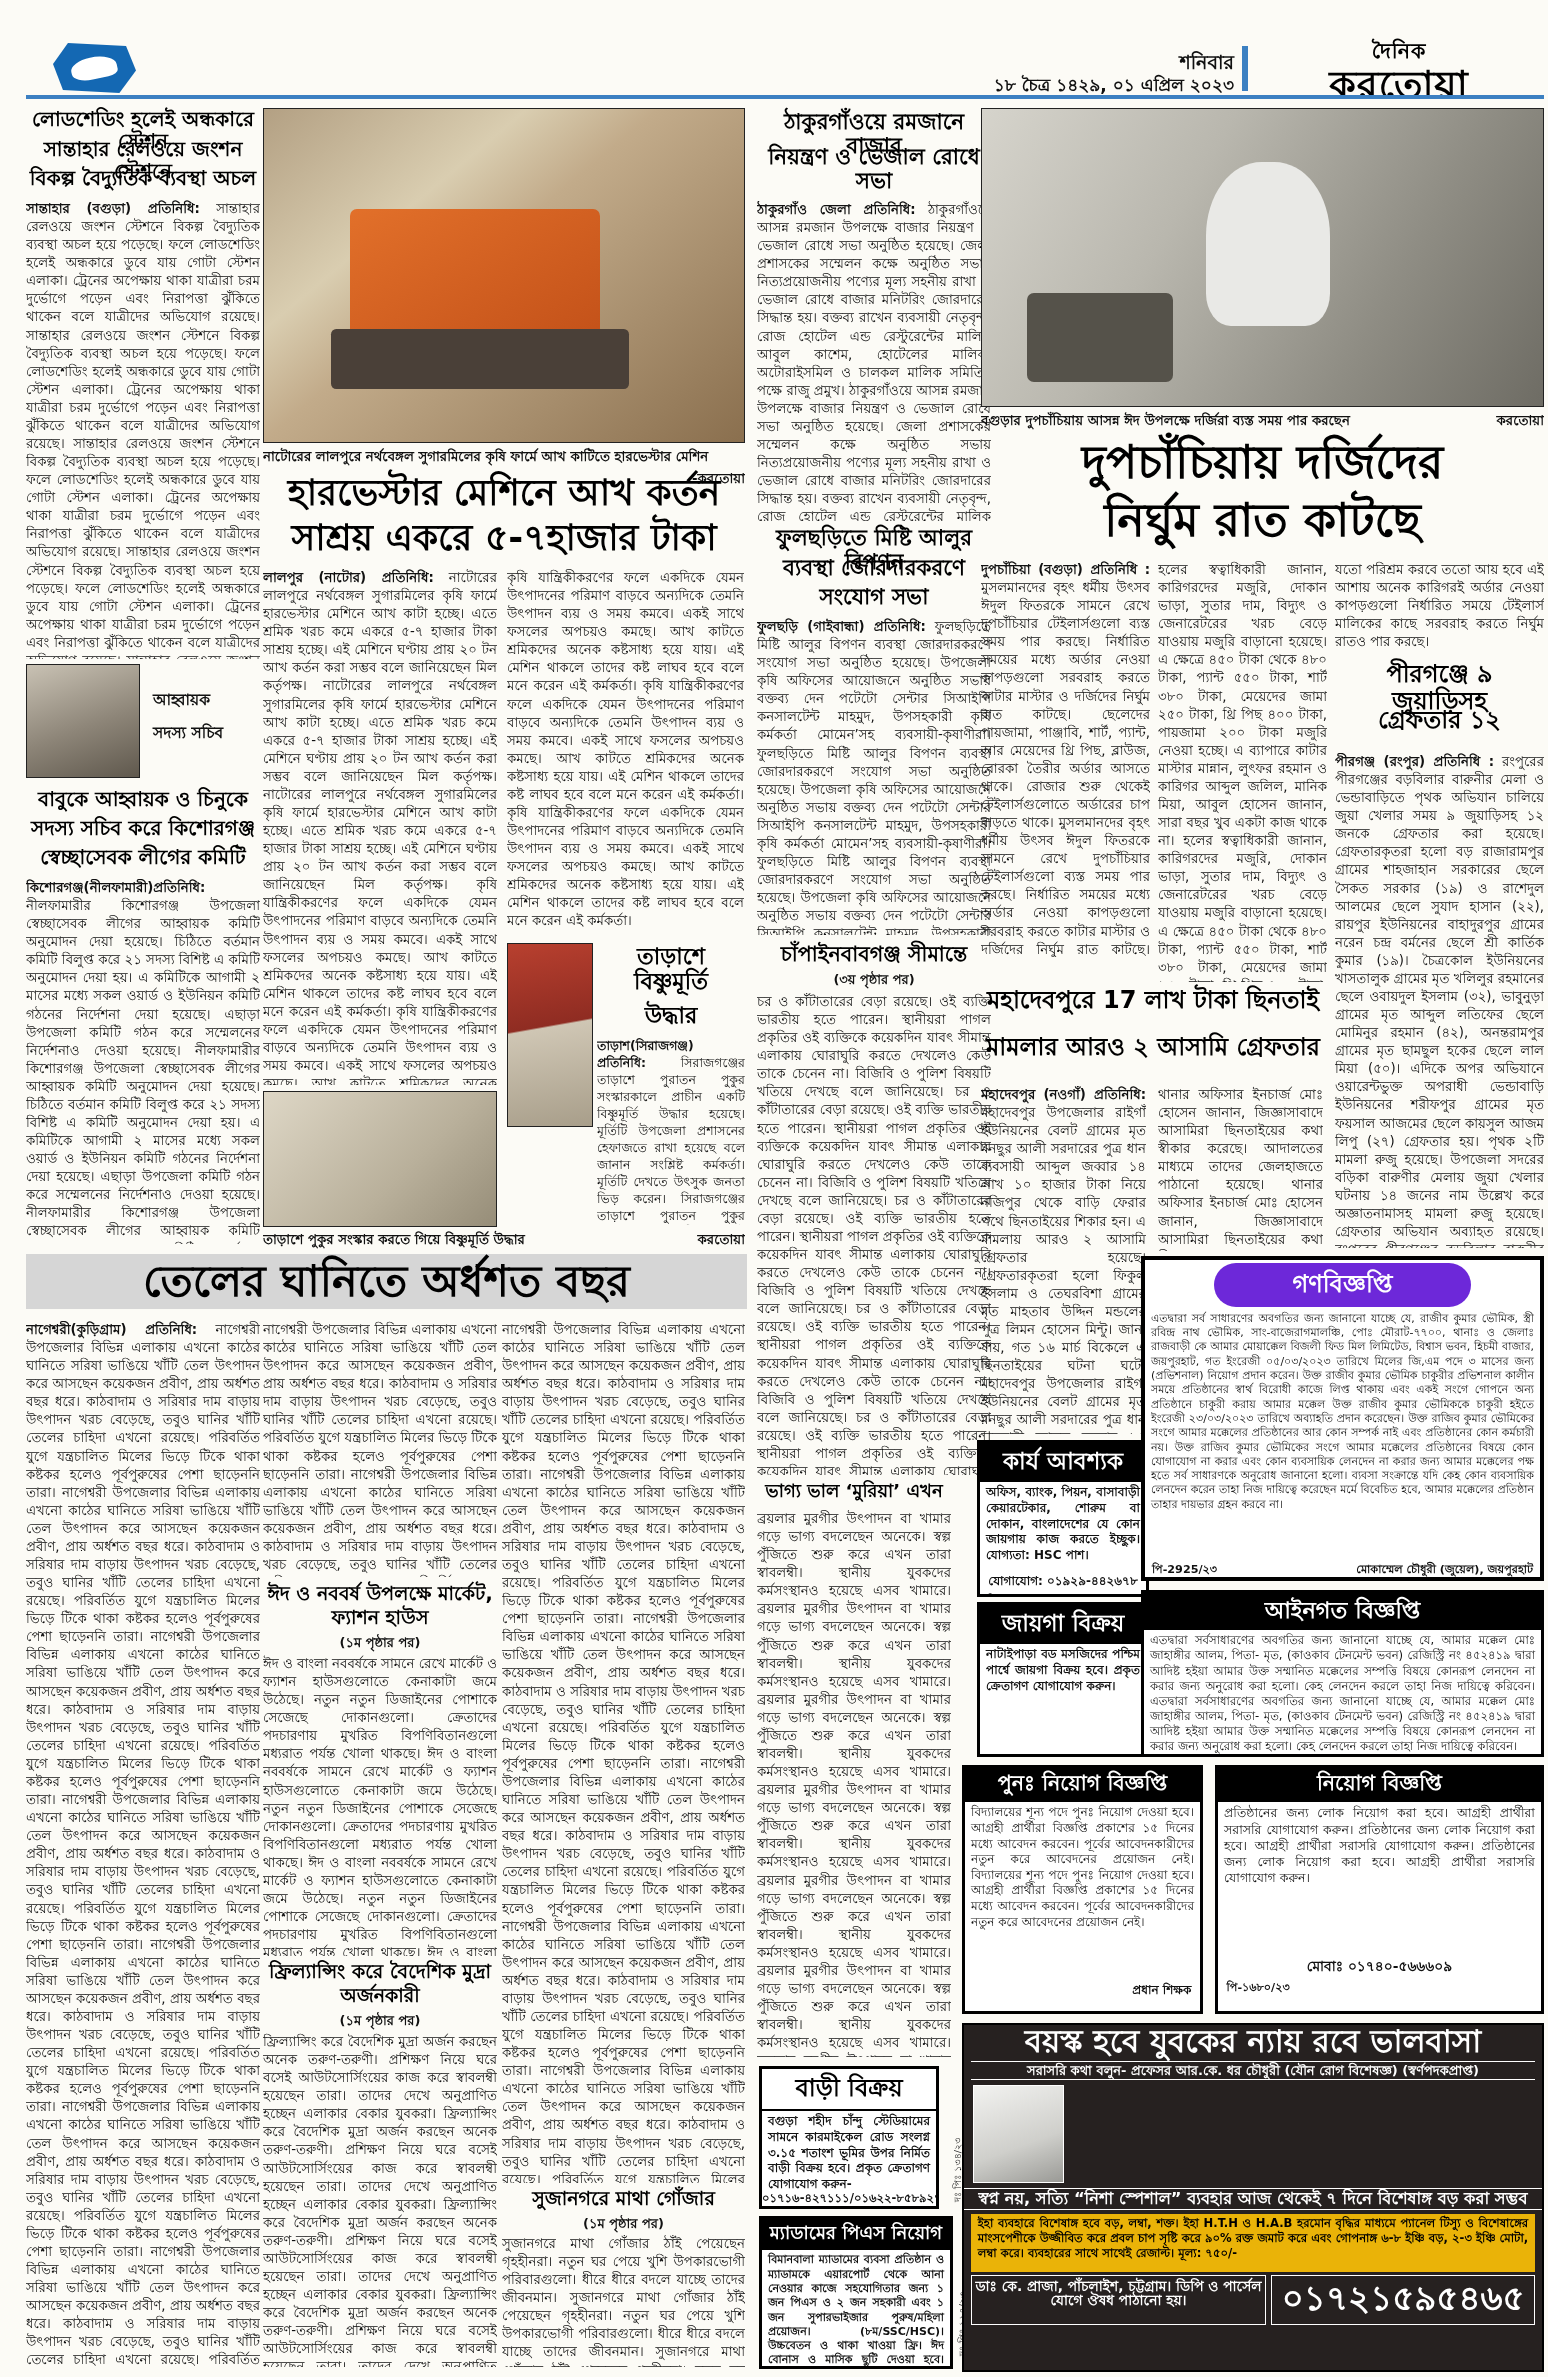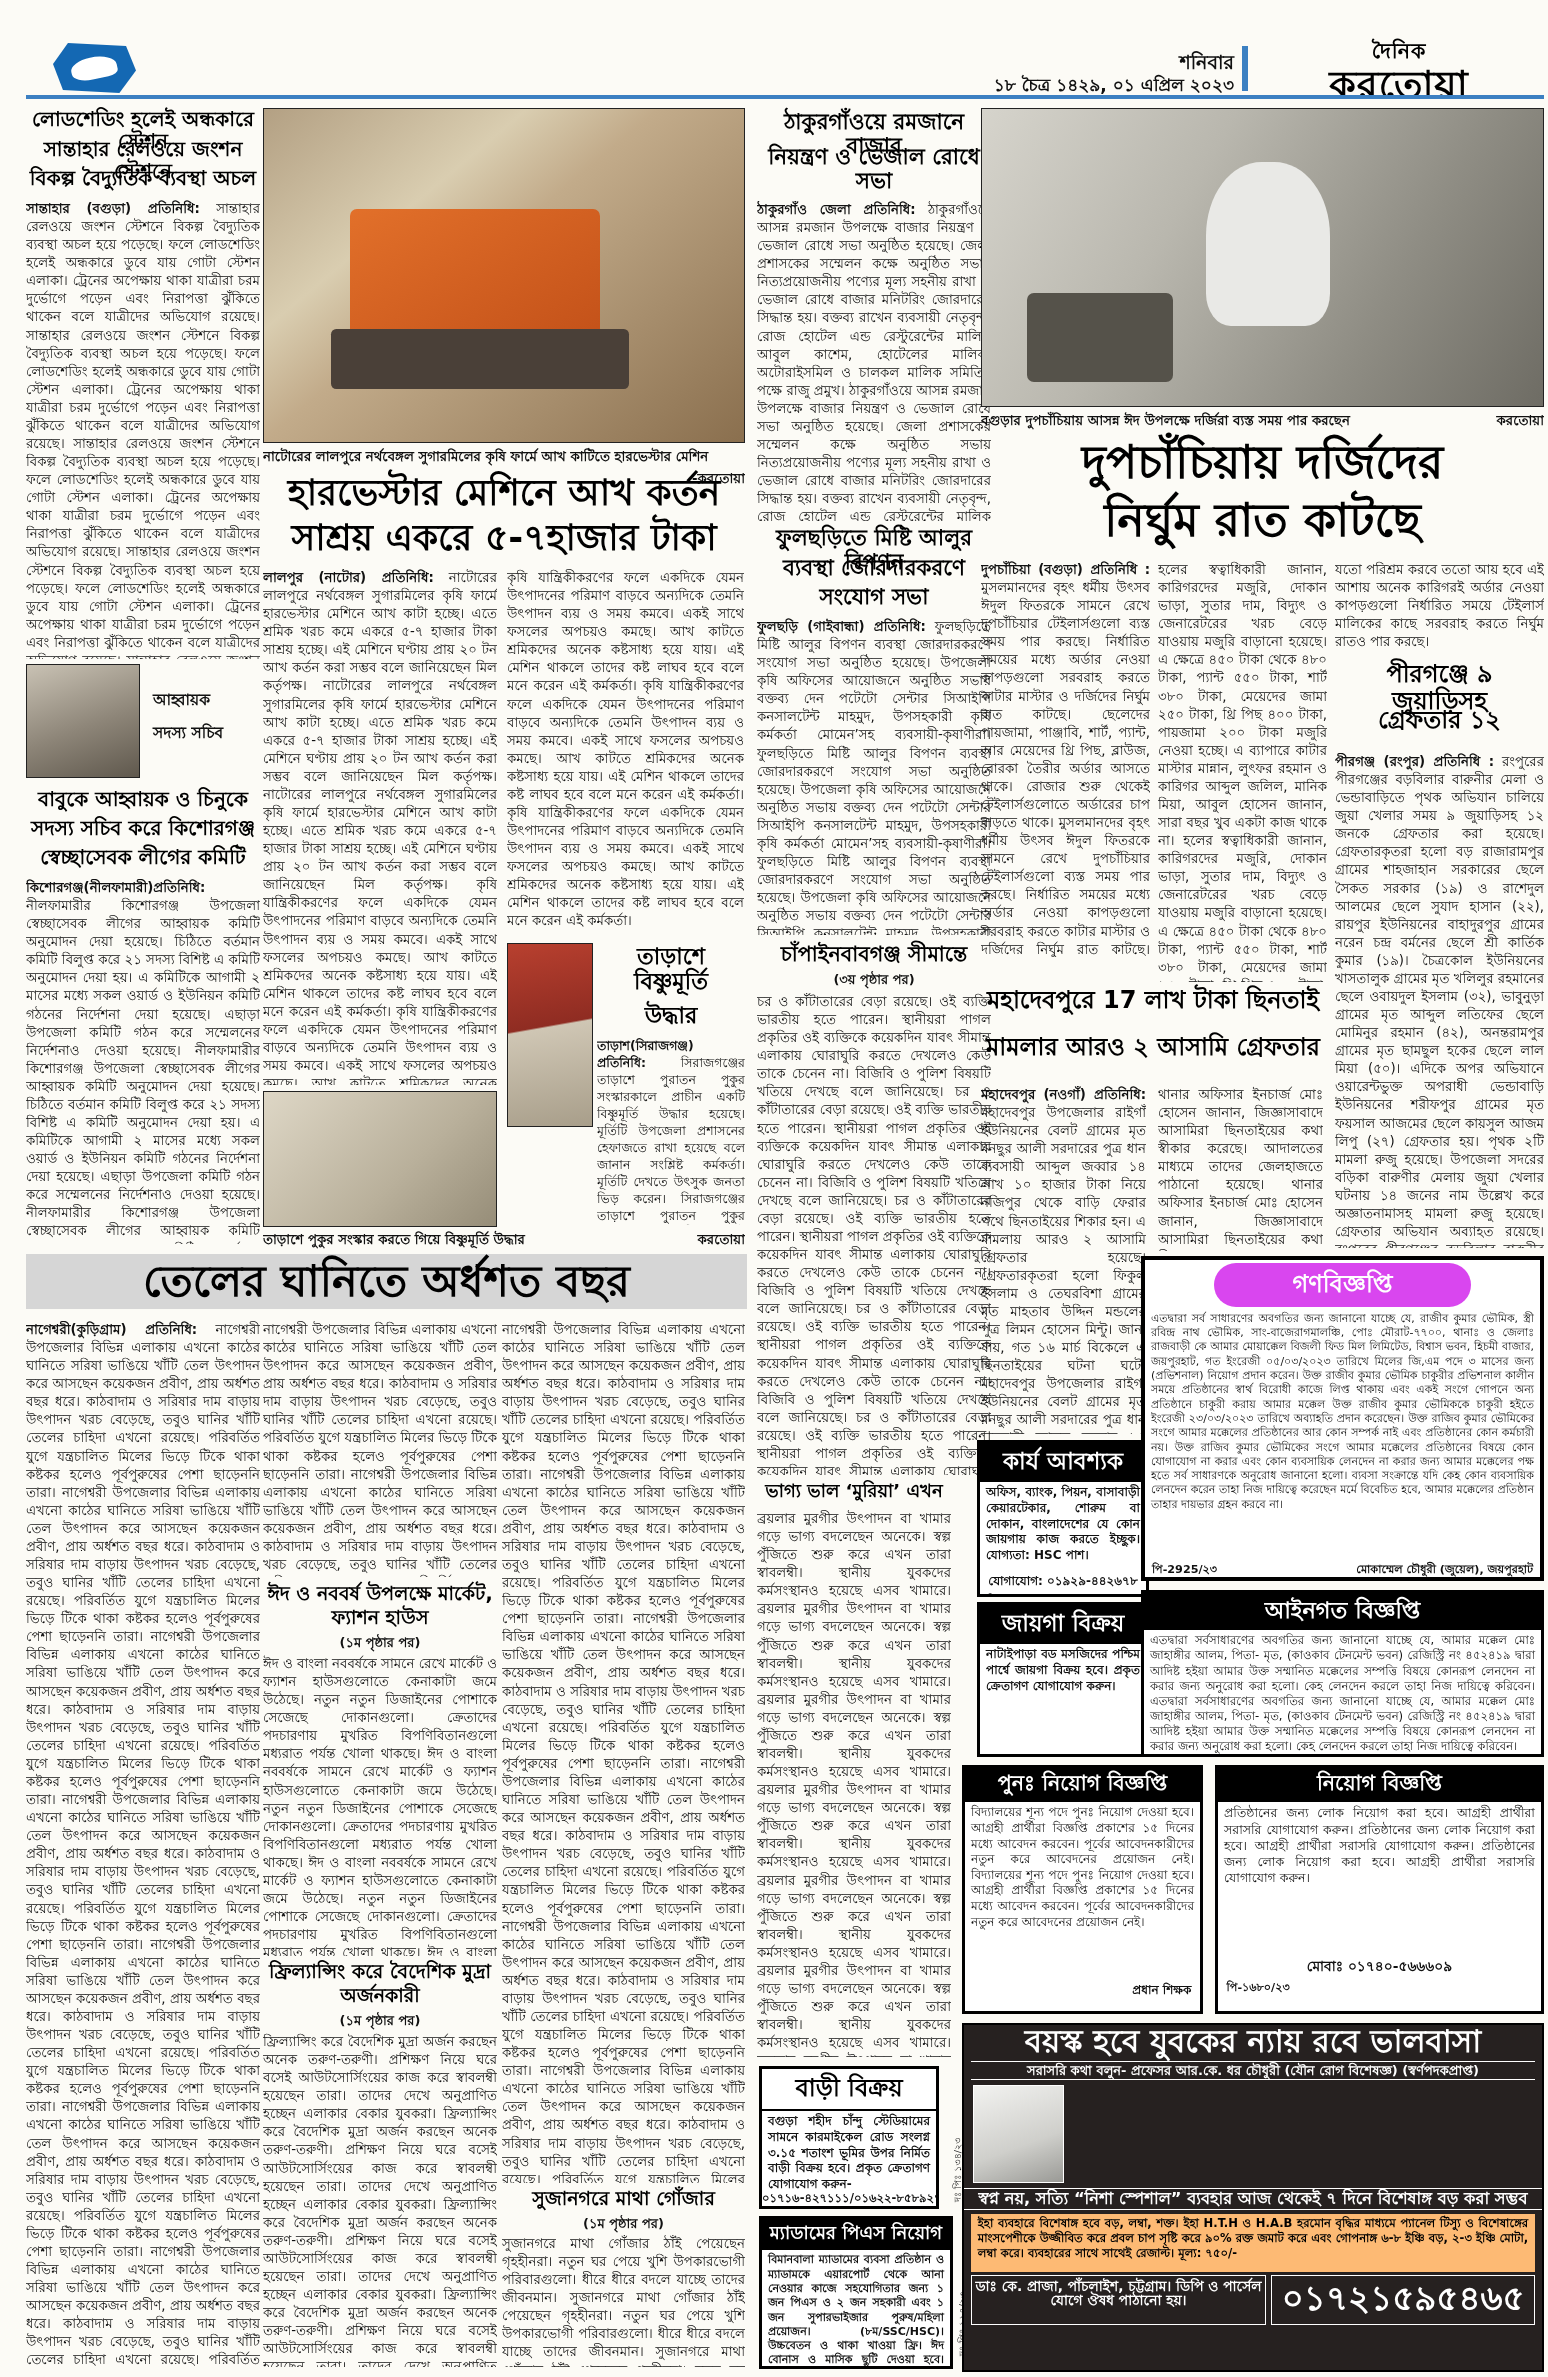--- a/index.html
+++ b/index.html
@@ -12,26 +12,26 @@
   .byline{font-weight:bold;}
   .cap{font-size:13.3px;font-weight:bold;overflow:hidden;white-space:nowrap;}
   .cap .credit{float:right;font-weight:bold;}
   .photo{background:#b9b2a6;border:1.7px solid #222;overflow:hidden;}
   .subhead{font-weight:bold;text-align:center;line-height:1.15;color:#000;}
   .contnote{font-weight:bold;text-align:center;font-size:13px;}
   .rule{background:#3c80c2;}
   .adbox{border:3.4px solid #000;background:#fff;overflow:hidden;}
   .adtitle{background:#000;color:#fff;font-weight:bold;text-align:center;overflow:hidden;}
   .adbody{font-size:11.6px;line-height:1.3;text-align:justify;padding:3.4px 6px;overflow:hidden;}
-  .pill{display:block;margin:3.4px auto 1.7px auto;background:#d946ef;color:#fff;font-weight:bold;
+  .pill{display:block;margin:3.4px auto 1.7px auto;background:#6d28d9;color:#fff;font-weight:bold;
         font-size:24px;text-align:center;border-radius:22.4px;width:65%;padding:1.7px 0;}
   .coderow{display:flex;justify-content:space-between;font-size:11.2px;font-weight:bold;padding:0 6.9px 3.4px 6.9px;}
   .bigad{background:#262120;color:#fff;border:2.6px solid #000;}
   .bigad .bh{font-weight:bold;text-align:center;line-height:1.05;}
-  .whitebox{background:#fdba74;color:#000;font-weight:bold;}
+  .whitebox{background:#eab308;color:#000;font-weight:bold;}
   .vcode{writing-mode:vertical-rl;transform:rotate(180deg);font-size:9.5px;color:#222;}
   .masthead{font-weight:bold;letter-spacing:0.9px;text-align:center;color:#000;}
   .logo{background:#1468b3;clip-path:polygon(18% 0,88% 6%,100% 55%,80% 100%,12% 94%,0 42%);position:relative;}
   .logo .wing{position:absolute;left:22%;top:28%;width:56%;height:44%;background:#fff;
               border-radius:60% 70% 30% 55%;transform:rotate(-12deg);}
 </style>
 </head>
 <body>
 
 <div class="page">

